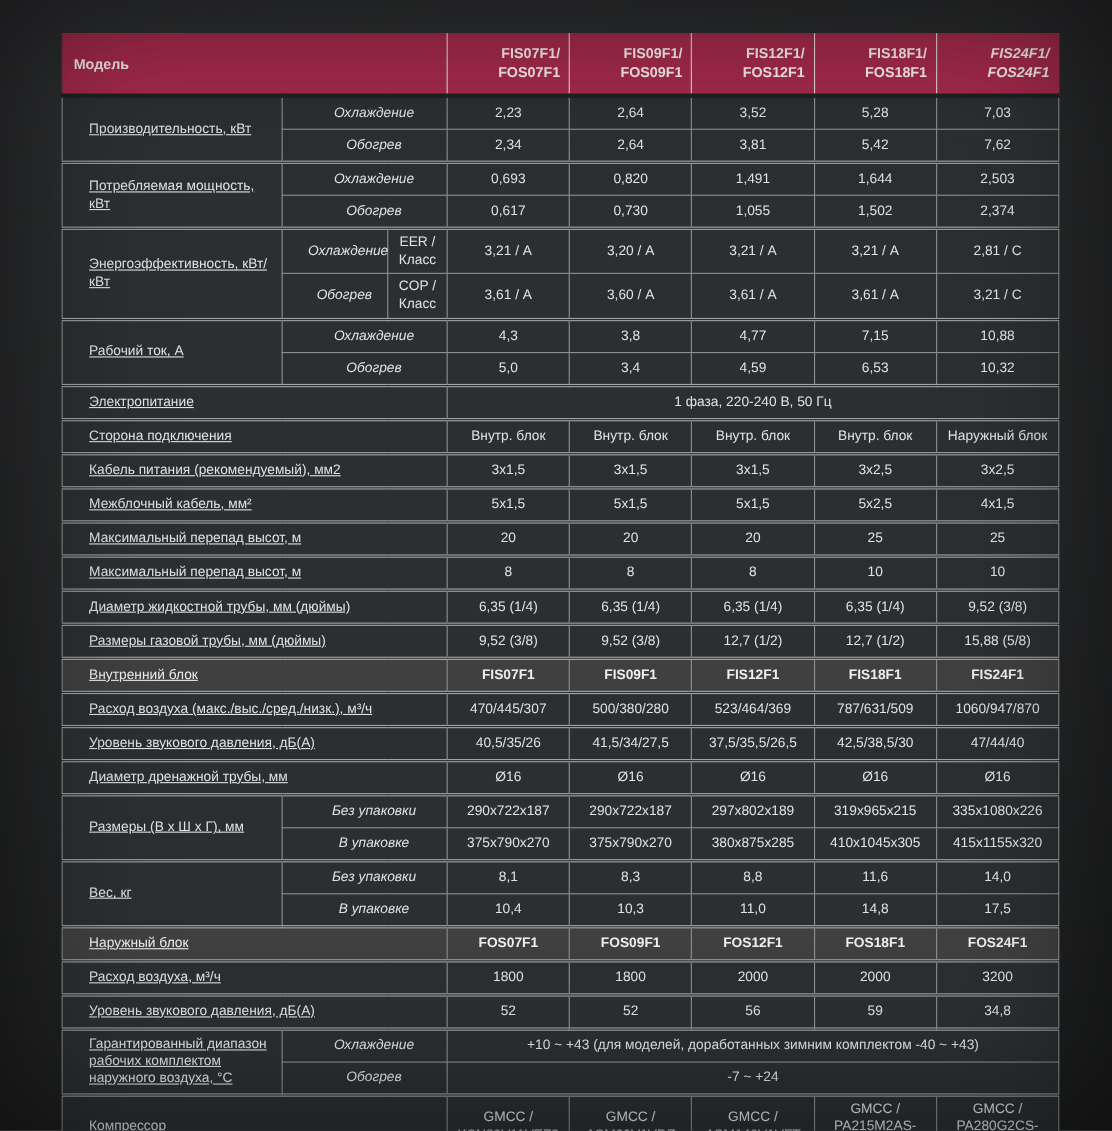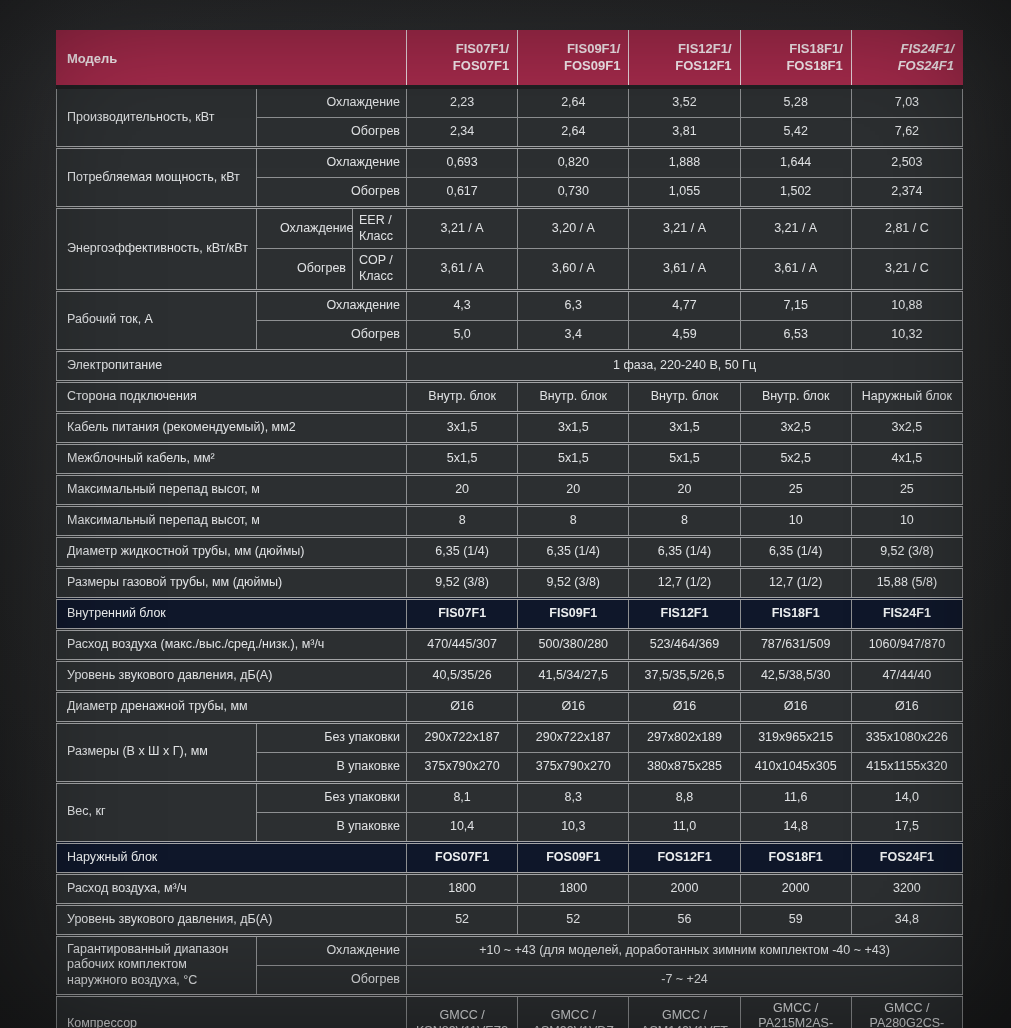--- a/index.html
+++ b/index.html
@@ -43,27 +43,27 @@
   thead th:last-child{border-right:1px solid var(--accent,#a42a4b);font-style:italic;}
   
   tbody td{
     background:#2c2f31;
     color:#e0e2e4;
     font-size:12.5px;line-height:1.25;
     border:1px solid #8e9092;
     padding:4px 6px;height:20px;
     vertical-align:middle;
   }
-  tbody td.lbl{text-align:left;padding-left:10px;}
-  tbody td.sub{text-align:right;padding-left:23px;}
-  tbody td.sub2{text-align:left;white-space:pre-line;padding-left:6px;}
+  tbody td.lbl{text-align:left;padding-left:24px;text-decoration:underline;}
+  tbody td.sub{text-align:center;padding-left:23px;font-style:italic;}
+  tbody td.sub2{text-align:center;white-space:pre-line;padding-left:6px;}
   tbody td.val{text-align:center;white-space:pre-line;}
   tbody tr.grp-start td{border-top:3px double #a2a3a5;}
   tbody tr.section td{
-    background:#0f172a;color:#eceeef;
+    background:#404040;color:#eceeef;
     border-top:3px double #a2a3a5;
   }
   tbody tr.section td.val{font-weight:bold;}
 </style>
 </head>
 <body>
 
 <div class="stage">
   <table class="spec">
     <colgroup>
@@ -107,21 +107,21 @@
           <td class="val">2,64</td>
           <td class="val">3,81</td>
           <td class="val">5,42</td>
           <td class="val">7,62</td>
         </tr>
         <tr class="grp-start">
           <td class="lbl" rowspan="2">Потребляемая мощность, кВт</td>
           <td class="sub" colspan="2">Охлаждение</td>
           <td class="val">0,693</td>
           <td class="val">0,820</td>
-          <td class="val">1,888</td>
+          <td class="val">1,491</td>
           <td class="val">1,644</td>
           <td class="val">2,503</td>
         </tr>
         <tr>
           <td class="sub" colspan="2">Обогрев</td>
           <td class="val">0,617</td>
           <td class="val">0,730</td>
           <td class="val">1,055</td>
           <td class="val">1,502</td>
           <td class="val">2,374</td>
@@ -144,21 +144,21 @@
           <td class="val">3,61 / А</td>
           <td class="val">3,60 / А</td>
           <td class="val">3,61 / А</td>
           <td class="val">3,61 / А</td>
           <td class="val">3,21 / С</td>
         </tr>
         <tr class="grp-start">
           <td class="lbl" rowspan="2">Рабочий ток, А</td>
           <td class="sub" colspan="2">Охлаждение</td>
           <td class="val">4,3</td>
-          <td class="val">6,3</td>
+          <td class="val">3,8</td>
           <td class="val">4,77</td>
           <td class="val">7,15</td>
           <td class="val">10,88</td>
         </tr>
         <tr>
           <td class="sub" colspan="2">Обогрев</td>
           <td class="val">5,0</td>
           <td class="val">3,4</td>
           <td class="val">4,59</td>
           <td class="val">6,53</td>

